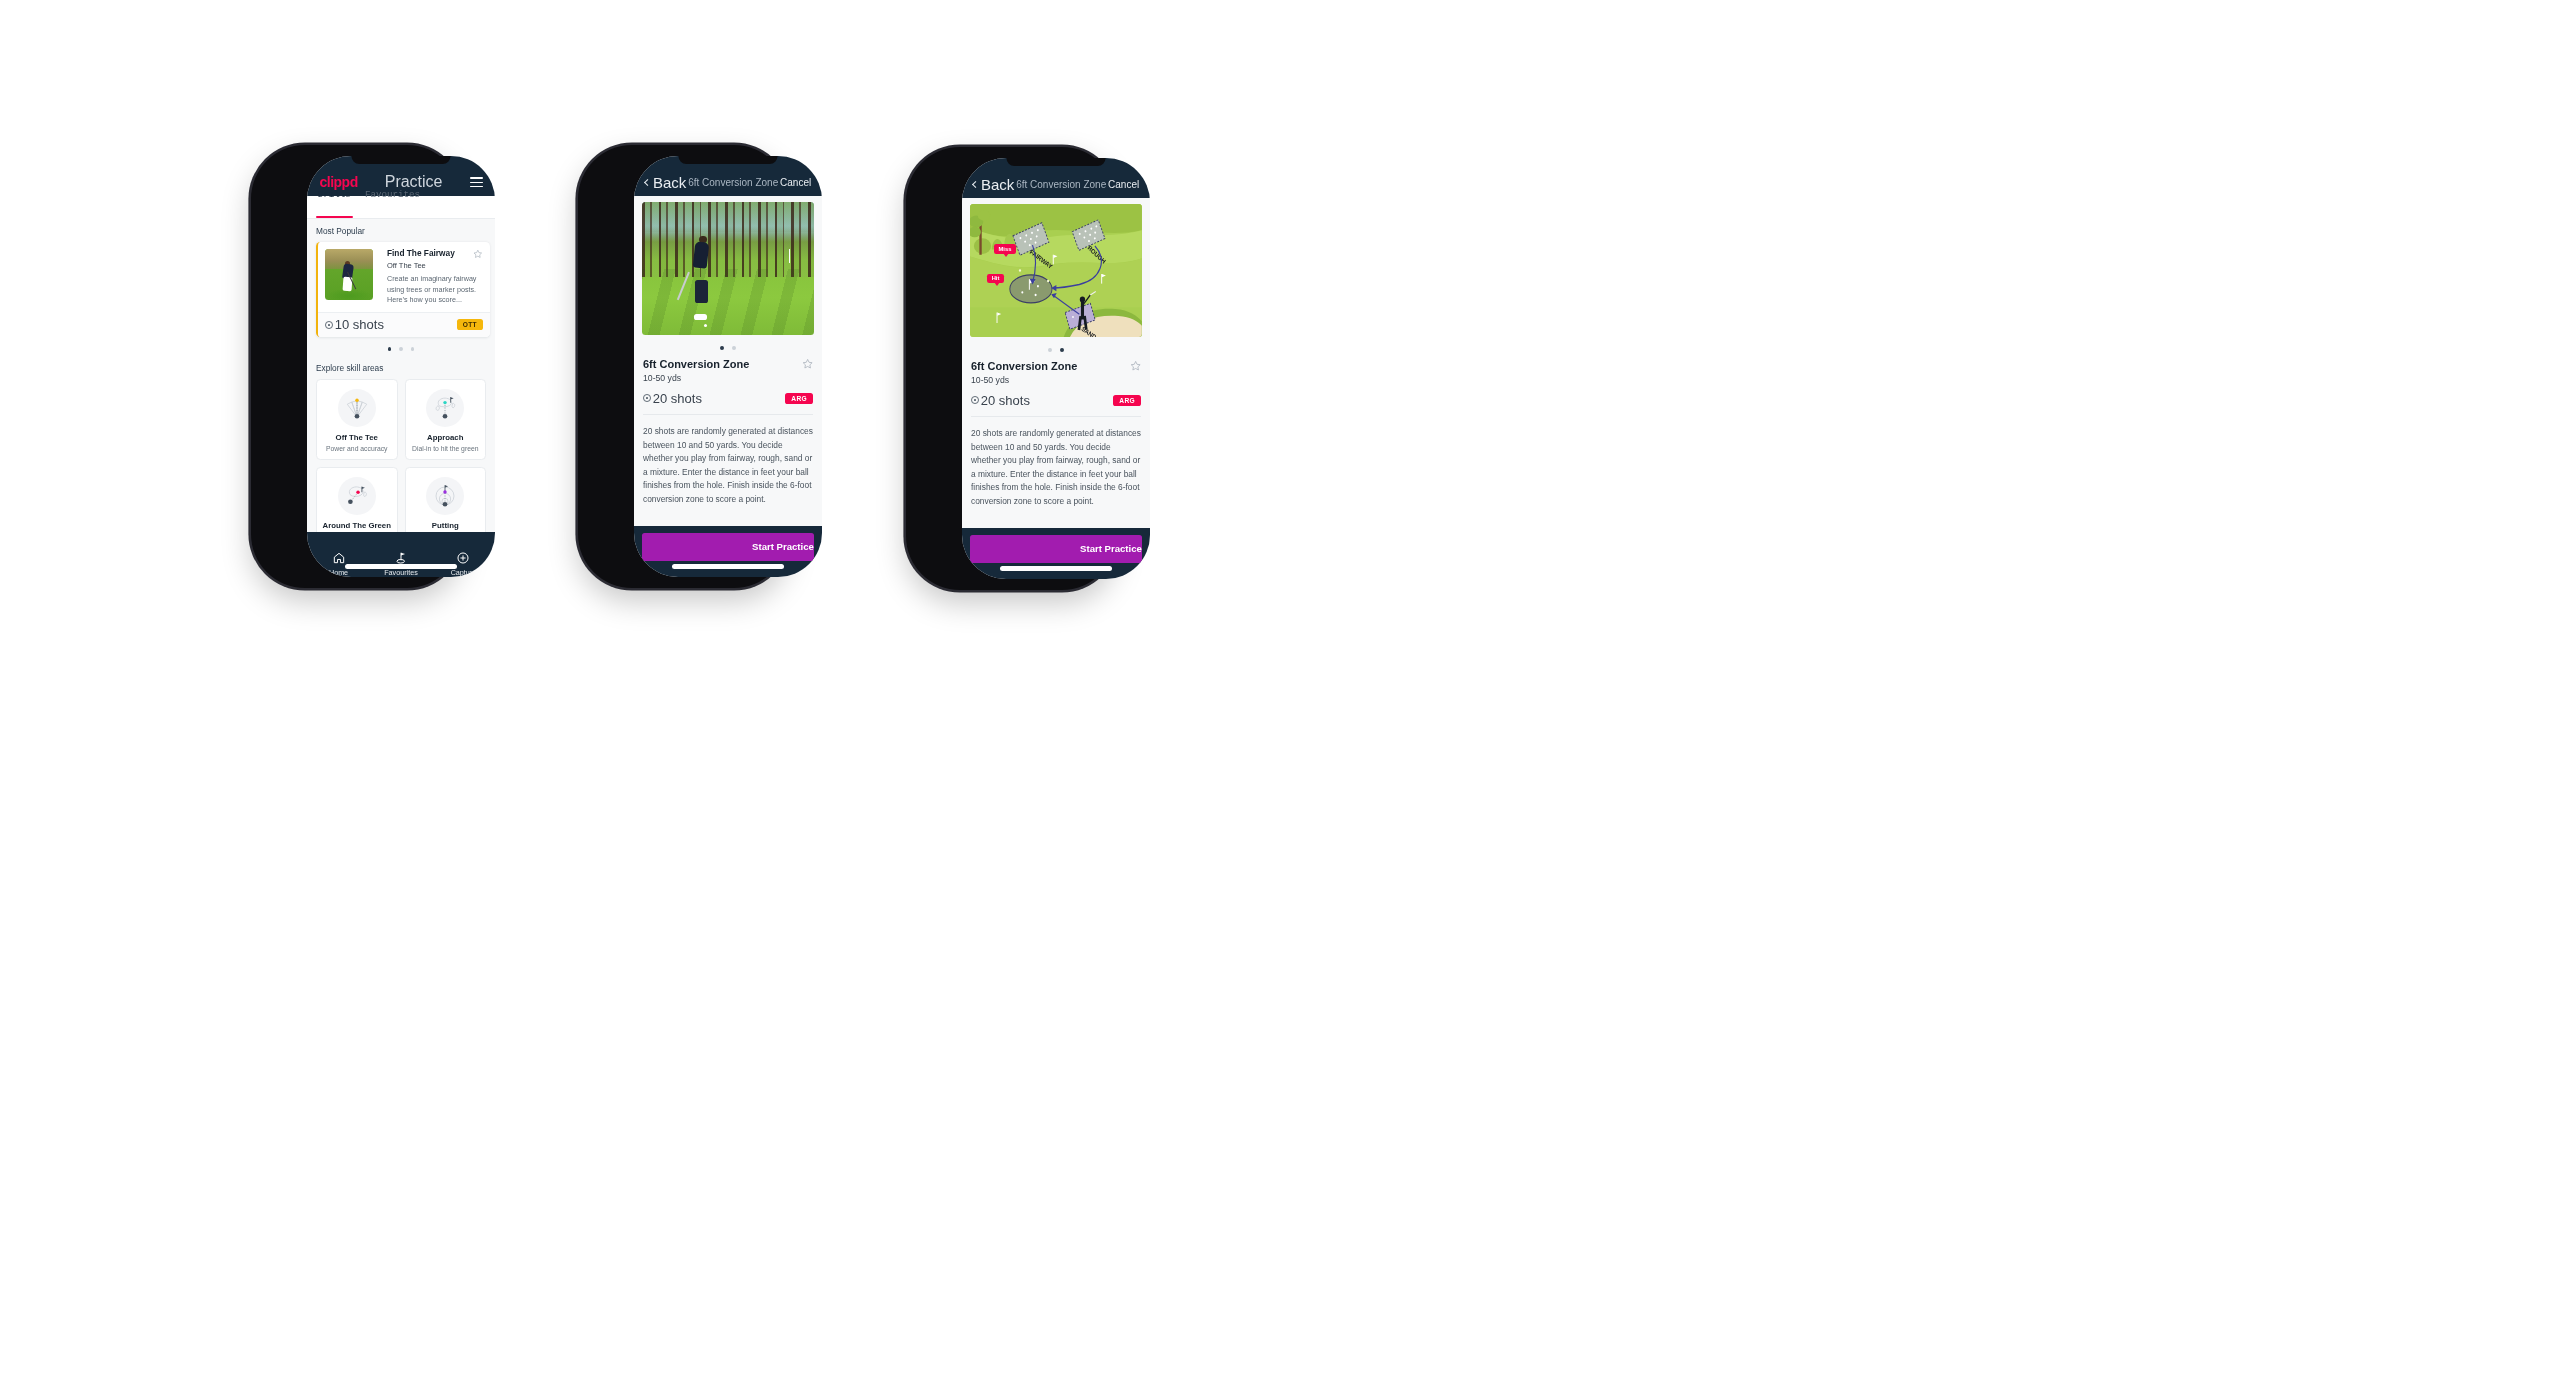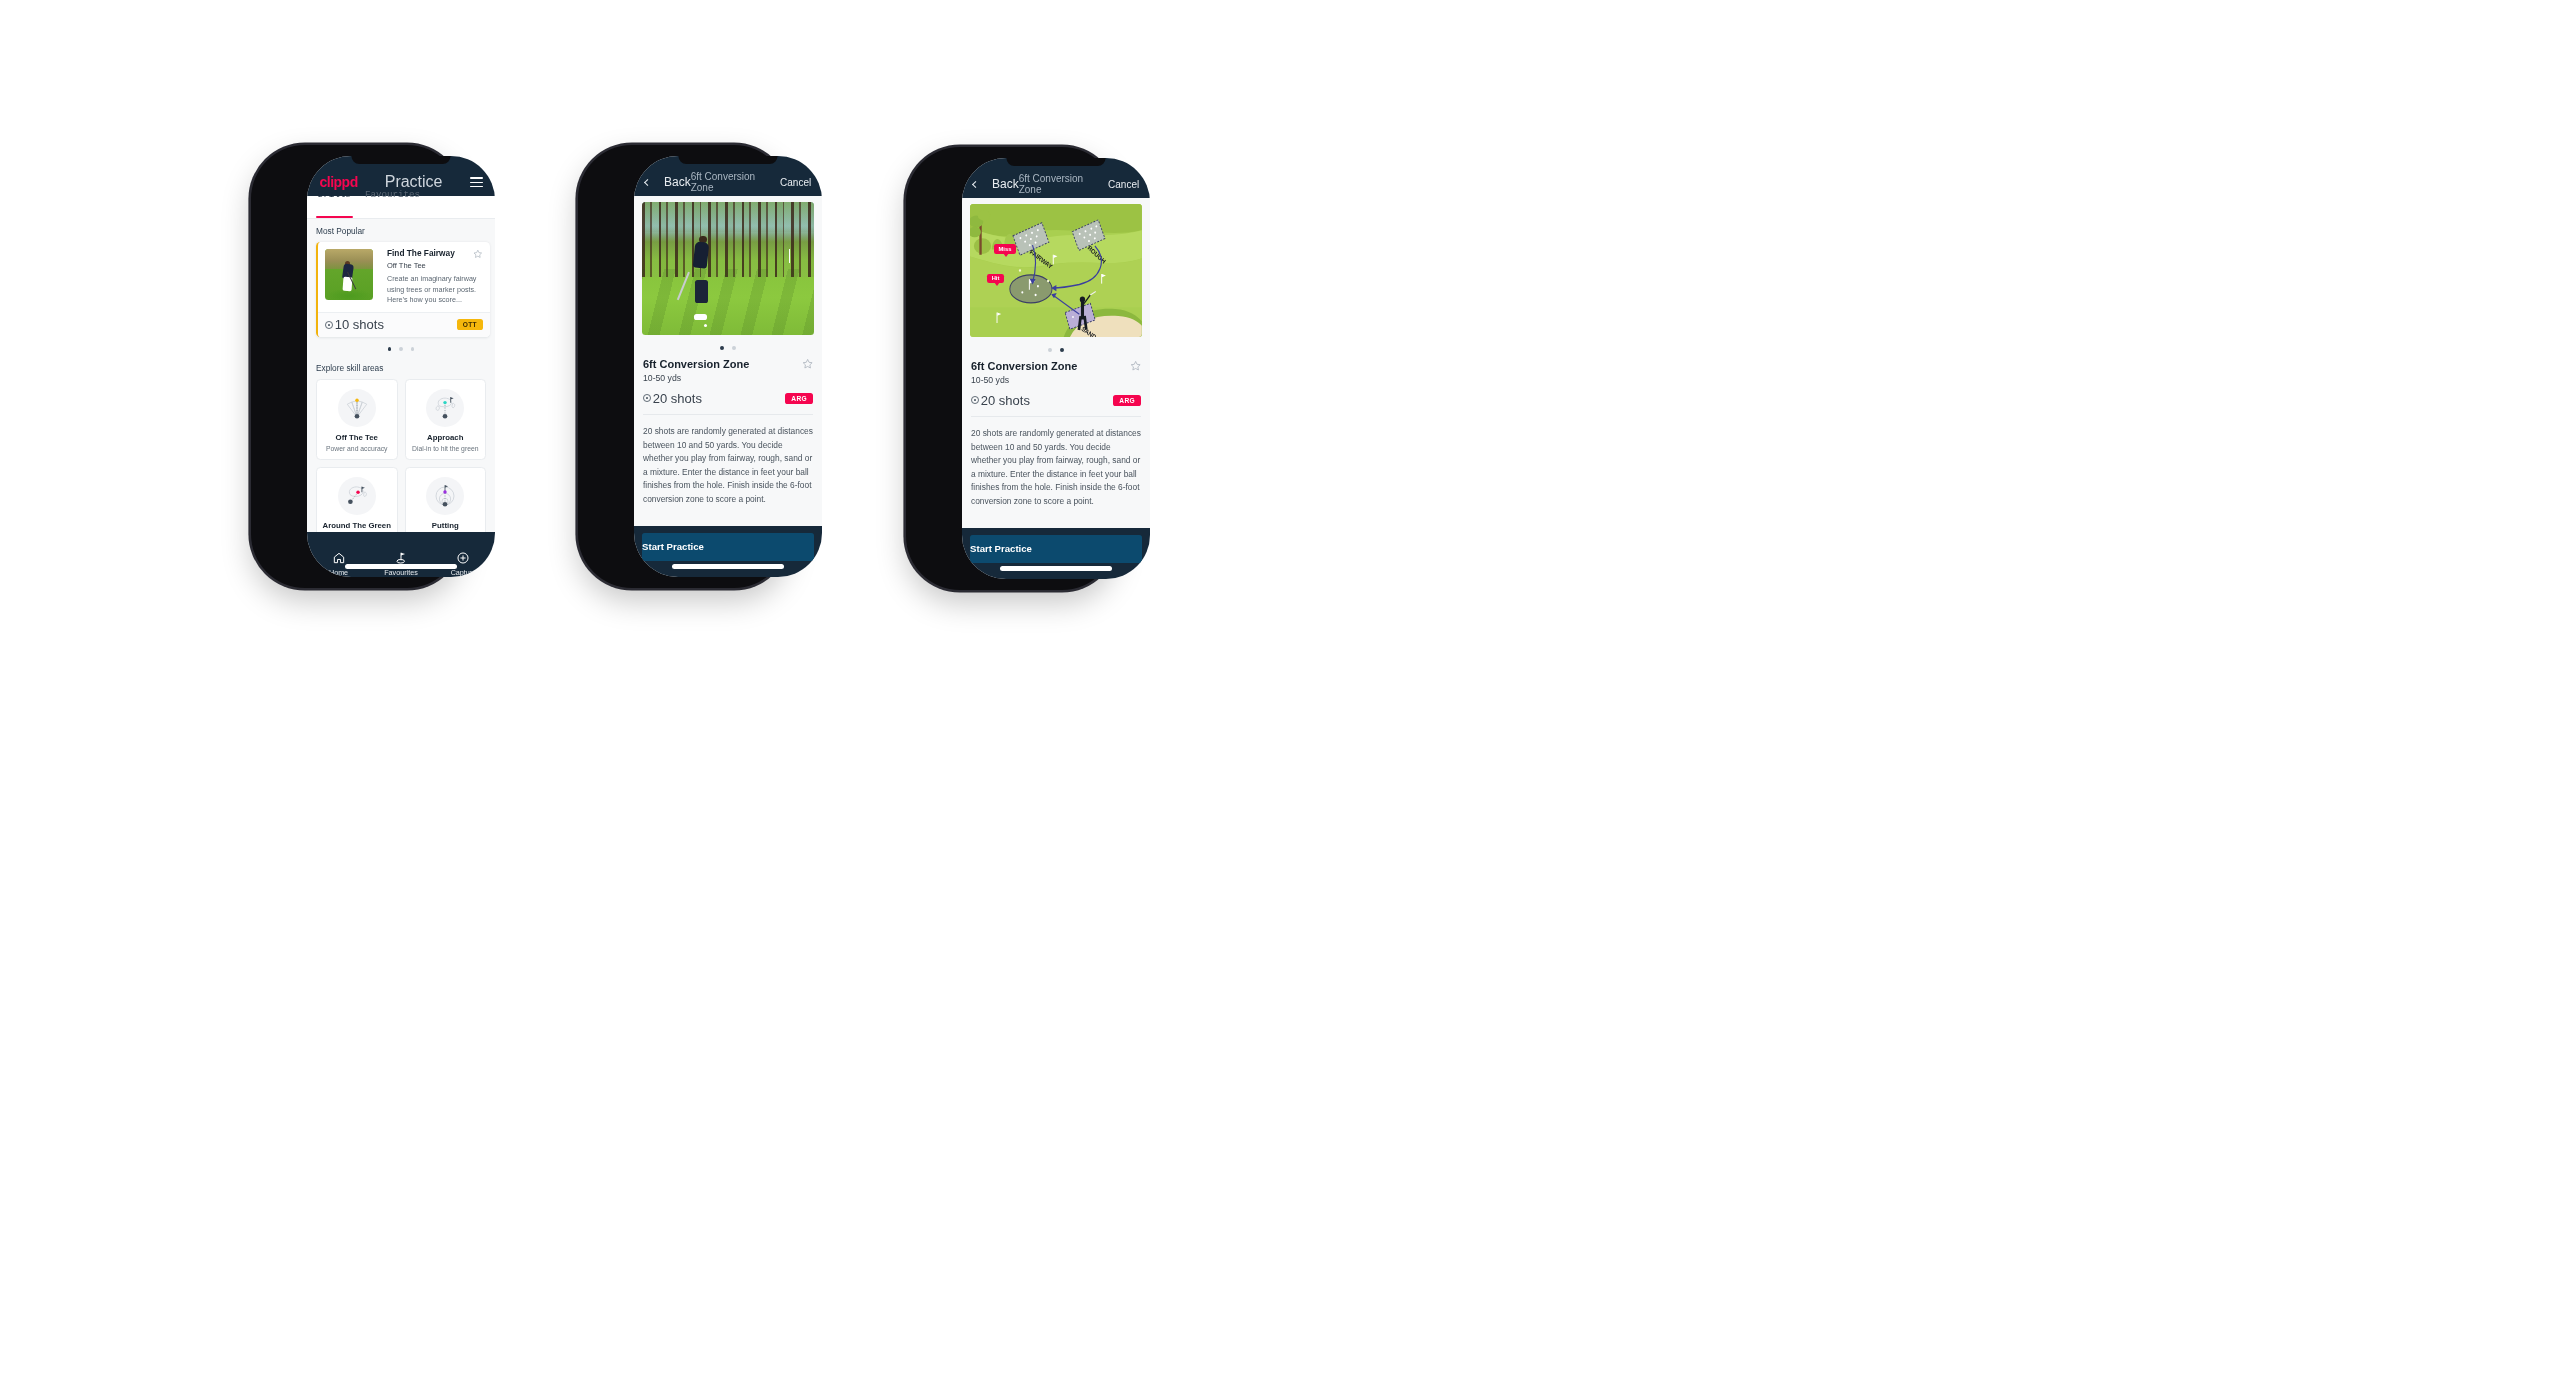--- a/index.html
+++ b/index.html
@@ -211,21 +211,21 @@
     align-items: center; gap: 2.6px; cursor: pointer;
   }
   .navitem .lbl { font-size: 7.2px; color: #e6eaee; }
 
   
   .appbar-detail {
     background: #16293a; height: 40px;
     display: flex; align-items: center; justify-content: space-between;
     padding: 12.2px 10.5px 0 10.5px; flex: 0 0 auto;
   }
-  .nav-back { display: flex; align-items: center; gap: 14px; color: #e9edf1; font-size: 12px; cursor: pointer; }
+  .nav-back { display: flex; align-items: center; gap: 3px; color: #e9edf1; font-size: 15px; cursor: pointer; }
   .chev {
     width: 5.2px; height: 5.2px; border-left: 1.4px solid #e9edf1; border-bottom: 1.4px solid #e9edf1;
     transform: rotate(45deg); display: inline-block;
   }
   .detail-title { color: #aab6c2; font-size: 10px; }
   .nav-cancel { color: #e9edf1; font-size: 10px; cursor: pointer; }
 
   .detail-body { flex: 1; background: #f7f8f9; padding: 6.1px 7.8px 0 7.8px; overflow: hidden; display:flex; flex-direction:column; }
 
   .media {
@@ -275,22 +275,22 @@
   .meta-title-row { display: flex; align-items: flex-start; justify-content: space-between; }
   .meta-title { font-size: 11px; font-weight: 700; color: #17212c; }
   .meta-yards { font-size: 8.7px; color: #39424d; margin-top: 2.6px; }
   .meta-foot { display: flex; align-items: center; justify-content: space-between; margin-top: 7.8px; }
   .hr { height: 0.9px; background: #e6e9ec; margin: 8.7px 0 0 0; }
 
   .desc { font-size: 8.4px; line-height: 1.62; color: #49535d; padding: 9.6px 0.9px 0 0.9px; }
 
   .cta-wrap { background: #16293a; padding: 7px 7.8px 15.7px 7.8px; flex: 0 0 auto; }
   .cta {
-    background: #0c4a6e; color: #ffffff;
-    text-align: left; font-size: 9.6px; font-weight: 700;
+    background: #a21caf; color: #ffffff;
+    text-align: right; font-size: 9.6px; font-weight: 700;
     padding: 8.7px 0; border-radius: 2.6px; cursor: pointer;
   }
 
   .tag-pill {
     position: absolute; background: #f5054f; color: #fff;
     font-size: 5.8px; font-weight: 700; padding: 1.7px 4.4px; border-radius: 2.2px;
   }
   .tag-pill::after {
     content: ""; position: absolute; left: 42%; bottom: -3.5px;
     border-left: 3.5px solid transparent; border-right: 3.5px solid transparent;

